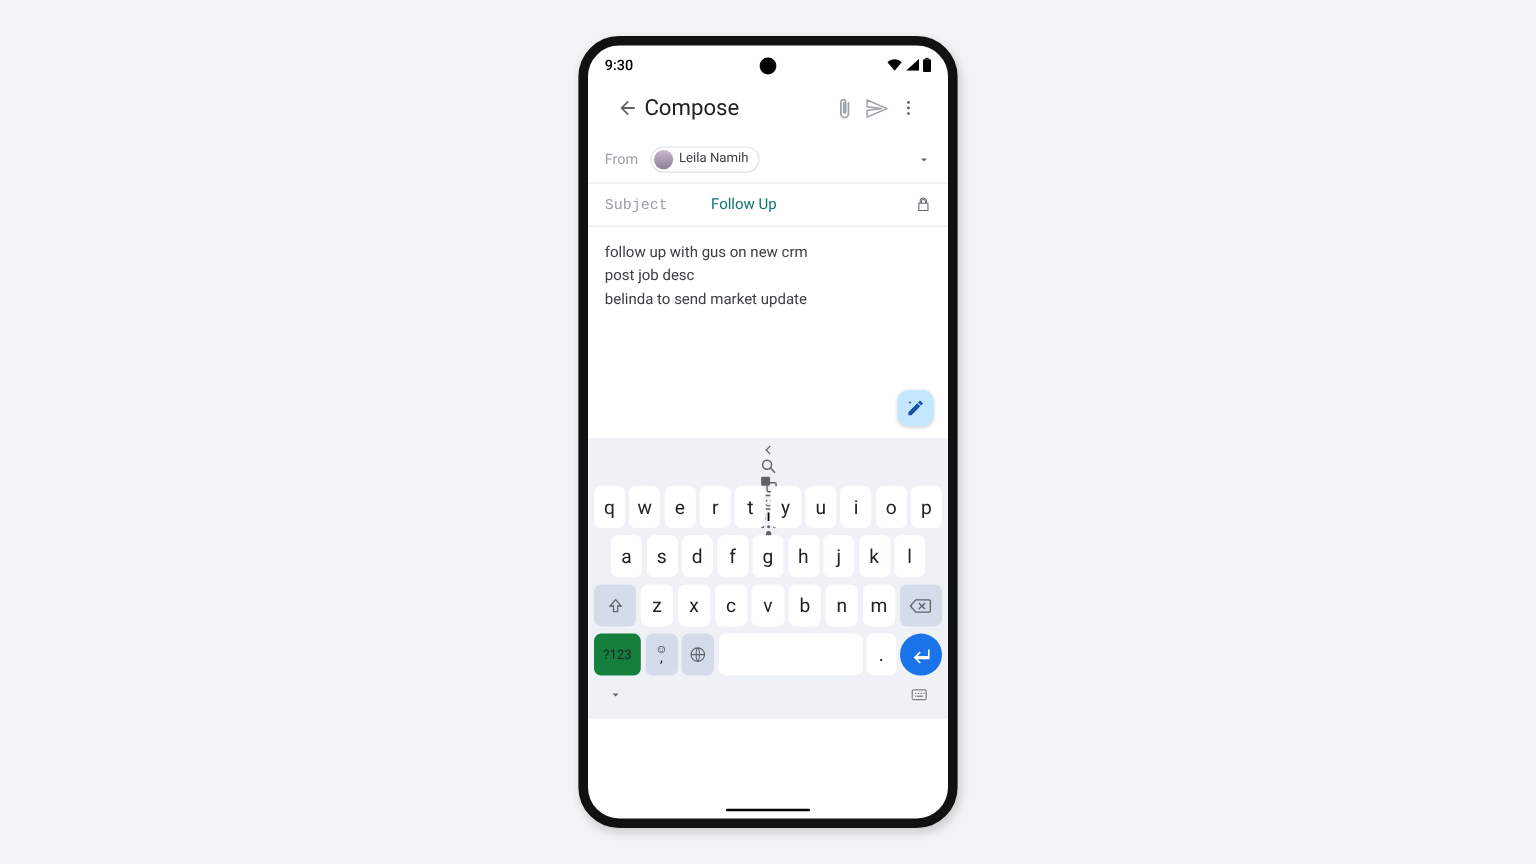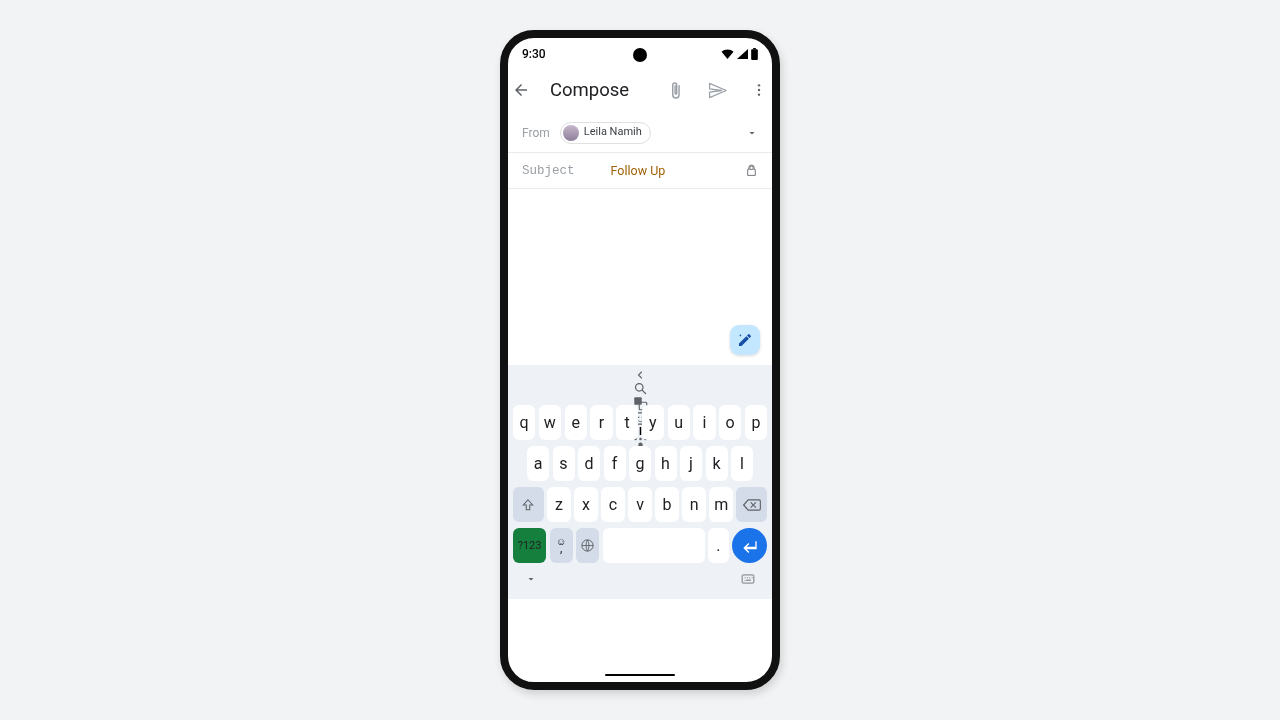--- a/index.html
+++ b/index.html
@@ -3,21 +3,21 @@
 <meta charset="utf-8">
 <style>
 * { box-sizing: border-box; margin: 0; padding: 0; }
 body {
   width: 1280px; height: 720px;
   background: #f1f3f4;
   font-family: 'Roboto', 'Segoe UI', Arial, sans-serif;
   display: flex; align-items: center; justify-content: center;
 }
 .phone {
-  width: 280px; height: 660px;
+  width: 316px; height: 660px;
   background: #fff;
   border: 8px solid #111;
   border-radius: 34px;
   position: relative;
   overflow: hidden;
   box-shadow: 2px 4px 8px rgba(0,0,0,0.15);
 }
 .camera {
   position: absolute;
   top: 10px; left: 50%; transform: translateX(-50%);
@@ -26,22 +26,22 @@
 .status-bar {
   height: 28px;
   display: flex; align-items: center; justify-content: space-between;
   padding: 4px 14px 0;
   font-size: 12px; font-weight: 500;
 }
 .status-icons { display: flex; gap: 3px; align-items: center; }
 .app-bar {
   height: 48px;
   display: flex; align-items: center;
-  padding: 0 0;
-  gap: 16px;
+  padding: 0 20px;
+  gap: 1px;
 }
 .app-title { font-size: 18.5px; color: #202124; flex: 1; }
 .icon-btn { width: 26px; height: 26px; display: flex; align-items: center; justify-content: center; cursor: pointer; }
 .field-row {
   display: flex; align-items: center;
   padding: 8px 14px;
   border-bottom: 1px solid #e8eaed;
   font-size: 12px;
   gap: 10px;
 }
@@ -55,21 +55,21 @@
 .chip-avatar {
   width: 16px; height: 16px; border-radius: 50%;
   background: #bbb; display: flex; align-items: center; justify-content: center;
   font-size: 9px; color: #fff;
 }
 .chip-avatar.user { background: linear-gradient(#c7b8cc,#8d7e9a); }
 .chip-avatar.team { background: #7cb342; }
 .expand { margin-left: auto; color: #5f6368; cursor: pointer; }
 .subject-row { display: flex; align-items: center; padding: 10px 14px; border-bottom: 1px solid #e8eaed; gap: 8px; }
 .subject-label { color: #9aa0a6; font-size: 12.5px; font-family: Liberation Mono, monospace; }
-.subject-value { font-size: 12.5px; color: #a16207; padding-left: 28px; }
+.subject-value { font-size: 12.5px; color: #0f766e; padding-left: 28px; }
 .lock { margin-left: auto; color: #5f6368; }
 .body-area { padding: 12px 14px; font-size: 12.5px; color: #3c4043; line-height: 1.55; height: 176px; position: relative; }
 .body-area div { white-space: pre-wrap; }
 .fab {
   position: absolute; right: 12px; bottom: 10px;
   width: 30px; height: 30px; border-radius: 9px;
   background: #c2e7ff;
   display: flex; align-items: center; justify-content: center;
   box-shadow: 0 1px 3px rgba(0,0,0,0.15);
   cursor: pointer;
@@ -179,20 +179,23 @@
     <span class="subject-label">Subject</span>
     <span class="subject-value">Follow Up</span>
     <span class="lock">
       <svg width="13" height="13" viewBox="0 0 24 24">
           <path d="M17 10V7a5 5 0 0 0-10 0v3H5v11h14V10h-2zm-8 0V7a3 3 0 0 1 6 0v3H9z" fill="none" stroke="#5f6368" stroke-width="1.6"></path>
         </svg>
     </span>
   </div>
 
   <div class="body-area">
+    <div>follow up with gus on new crm
+post job desc
+belinda to send market update</div>
     <div class="fab">
       <svg width="16" height="16" viewBox="0 0 24 24">
           <path d="M3 17.25V21h3.75L17.8 9.94l-3.75-3.75L3 17.25zM20.7 7.04a1 1 0 0 0 0-1.41l-2.34-2.34a1 1 0 0 0-1.41 0L15 5.24l3.75 3.75 1.95-1.95z" fill="#174ea6"></path>
           <path d="M5 3l.6 1.4L7 5l-1.4.6L5 7l-.6-1.4L3 5l1.4-.6z" fill="#174ea6"></path>
         </svg>
     </div>
   </div>
 
   <div class="keyboard">
     <div class="kb-toolbar">

